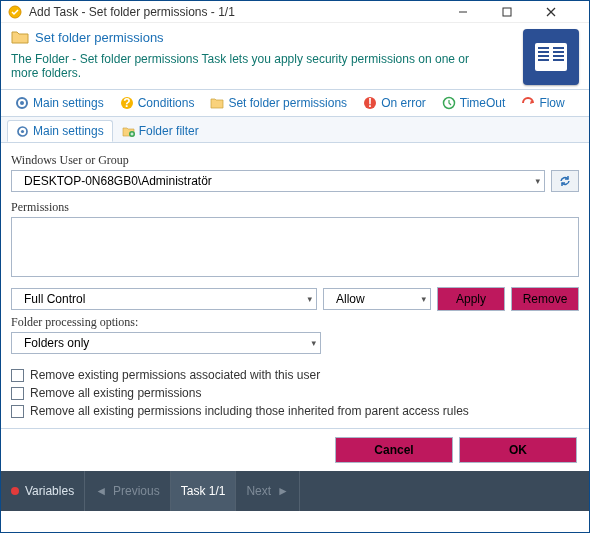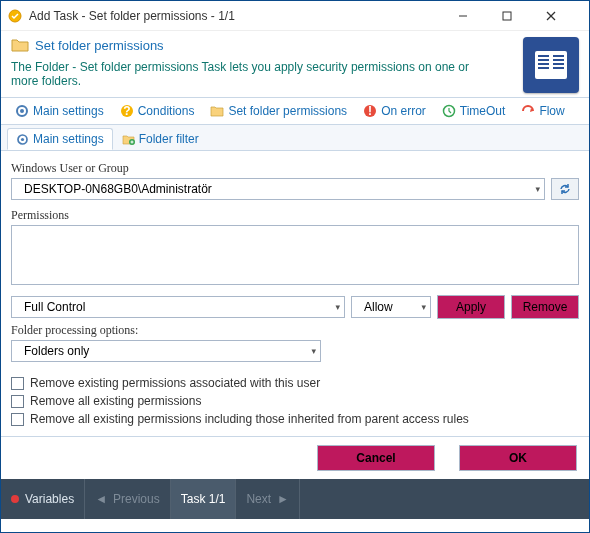--- a/index.html
+++ b/index.html
@@ -1,17 +1,17 @@
 <!DOCTYPE html>
 <html><head>
 <meta charset="utf-8">
 <style>
   * { box-sizing: border-box; font-family: "Segoe UI", Tahoma, sans-serif; font-size: 12px; }
   body { margin: 0; background: #fff; width: 590px; height: 533px; overflow: hidden; border: 1px solid #0a4a8a; }
-  .titlebar { height: 30px; background: #fff; display: flex; align-items: center; padding: 0 16px 0 6px; border-bottom: 1px solid #eee; }
+  .titlebar { height: 22px; background: #fff; display: flex; align-items: center; padding: 0 16px 0 6px; border-bottom: 1px solid #eee; }
   .titlebar .ticon { width: 16px; height: 16px; margin-right: 6px; }
   .titlebar .title { flex: 1; color: #333; }
   .titlebar .winbtn { width: 44px; height: 28px; display: flex; align-items: center; justify-content: center; color: #333; }
   .header { padding: 6px 10px 4px 10px; position: relative; min-height: 66px; }
   .header .hrow { display: flex; align-items: center; gap: 6px; }
   .header .htitle { color: #1a6fb5; font-size: 13px; }
   .header .hdesc { color: #0f766e; margin-top: 7px; max-width: 470px; }
   .header .bigicon { position: absolute; right: 10px; top: 6px; width: 56px; height: 56px; background: #2b4f94; border-radius: 4px; display: flex; align-items: center; justify-content: center; box-shadow: 0 1px 2px rgba(0,0,0,.3); }
   .tabbar { display: flex; align-items: flex-end; gap: 0; padding: 0 6px; border-top: 1px solid #c9d7e6; border-bottom: 1px solid #c9d7e6; background: #fff; height: 28px; }
   .tab { display: flex; align-items: center; gap: 4px; padding: 4px 8px; color: #1a6fb5; cursor: default; height: 26px; }
@@ -23,21 +23,21 @@
   .lbl { color: #333; margin: 4px 0 2px 0; font-family: Liberation Serif, serif; }
   .row { display: flex; gap: 6px; align-items: center; }
   .select, .textbox { border: 1px solid #a9b7c9; background: #fff; height: 22px; padding: 2px 12px; color: #000; position: relative; display:flex; align-items:center; }
   .select .caret { position: absolute; right: 4px; top: 50%; transform: translateY(-50%); color: #555; font-size: 9px; }
   .permbox { border: 1px solid #a9b7c9; height: 60px; margin-top: 2px; background: #fff; }
   .btn { border: 1px solid #a9b7c9; background: #be185d; height: 24px; display: flex; align-items: center; justify-content: center; padding: 0 10px; min-width: 68px; }
   .btn.big { height: 26px; min-width: 118px; font-size: 13px; }
   .iconbtn { border: 1px solid #a9b7c9; background: #eef2f6; width: 28px; height: 22px; display:flex; align-items:center; justify-content:center; }
   .check { display: flex; align-items: center; gap: 6px; margin: 4px 0; color: #333; }
   .checkbox { width: 13px; height: 13px; border: 1px solid #6a7a8c; background: #fff; }
-  .footer { display: flex; justify-content: flex-end; gap: 24px; padding: 8px 12px; border-top: 1px solid #c9d7e6; background:#fff; }
+  .footer { display: flex; justify-content: flex-end; gap: 6px; padding: 8px 12px; border-top: 1px solid #c9d7e6; background:#fff; }
   .statusbar { height: 40px; background: #3a4a5a; display: flex; align-items: stretch; color: #dbe4ec; }
   .statusbar .sbtn { display: flex; align-items: center; padding: 0 10px; border-right: 1px solid #51606f; gap: 6px; }
   .statusbar .sbtn.active { background: #4a5b6c; color: #fff; font-weight: 500; }
   .statusbar .sbtn.dim { color: #7e8b98; }
   .reddot { width: 8px; height: 8px; background: #e23b3b; border-radius: 50%; display:inline-block; }
   svg { display:block; }
 </style>
 </head>
 <body>
 
@@ -186,21 +186,21 @@
   </div>
 
   <div class="lbl" style="margin-top:8px">Permissions</div>
   <div class="permbox"></div>
 
   <div class="row" style="margin-top:10px">
     <div class="select" style="flex:1">
       <span>Full Control</span>
       <span class="caret">▾</span>
     </div>
-    <div class="select" style="width:80px">
+    <div class="select" style="width:108px">
       <span>Allow</span>
       <span class="caret">▾</span>
     </div>
     <div class="btn">
         <span>Apply</span>
       </div>
     <div class="btn">
         <span>Remove</span>
       </div>
   </div>

